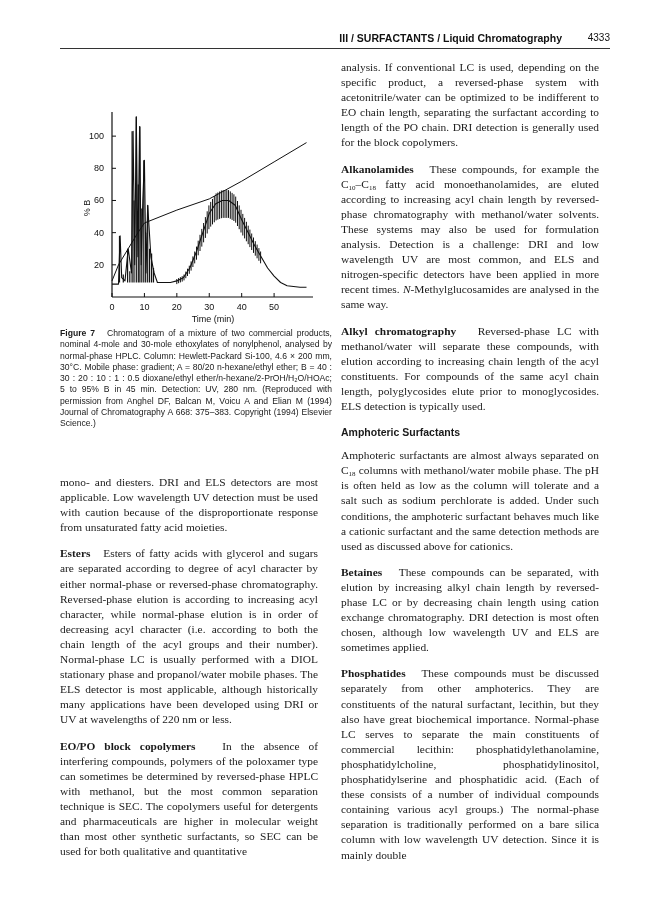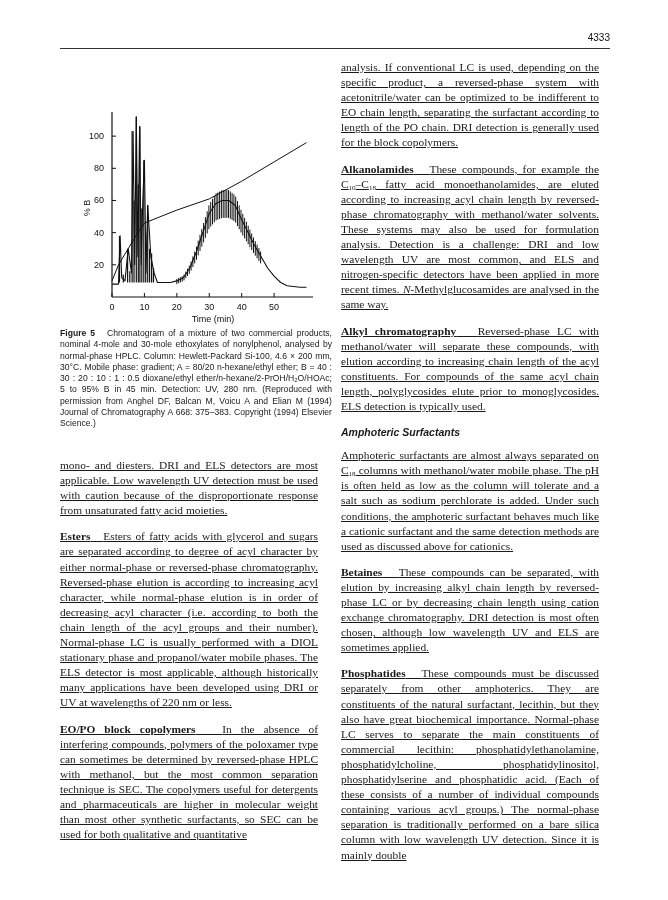--- a/index.html
+++ b/index.html
@@ -1,34 +1,35 @@
 <!DOCTYPE html>
 <html><head>
 <meta charset="utf-8">
 <style>
   html, body { margin:0; padding:0; background:#ffffff; }
   body { width:668px; height:900px; position:relative; overflow:hidden; color:#1a1a1a; }
   .header { position:absolute; left:60px; top:28px; width:550px; height:20px; border-bottom:1.5px solid #333; }
   .header-title { position:absolute; right:48px; top:4px; font-family:"Liberation Sans", sans-serif; font-weight:bold; font-size:10.5px; color:#111; }
   .header-page { position:absolute; right:0px; top:4px; font-family:"Liberation Sans", sans-serif; font-size:10px; color:#111; }
   .col { position:absolute; font-family:"Liberation Serif", serif; font-size:11.4px; line-height:15.1px; text-align:justify; color:#1a1a1a; }
-  .col p { margin:0 12px 11px 0; hyphens:auto;text-decoration:underline; }
+  .col p { margin:0 12px 11px 0; hyphens:auto; }
   .left { left:60px; width:270px; }
   .right { left:341px; width:270px; top:60px; }
   .runhead { font-weight:bold; }
   .caption { position:absolute; left:60px; top:328px; width:272px; font-family:"Liberation Sans", sans-serif; font-size:8.6px; line-height:11.3px; text-align:justify; color:#1a1a1a; }
   .caption .fig-label { font-weight:bold; }
-  .section-title { font-family:"Liberation Sans", sans-serif; font-weight:bold; font-size:10.5px; margin:4px 0 8px 0;font-style:italic; }
+  .section-title { font-family:"Liberation Sans", sans-serif; font-weight:bold; font-size:10.5px; margin:4px 0 8px 0; }
   sub { font-size:7px; vertical-align:-2px; line-height:0; }
   svg text { font-family:"Liberation Sans", sans-serif; font-size:9px; fill:#111; }
 </style>
 </head>
 <body>
 
 <div class="header">
+  <span class="header-title">III / SURFACTANTS / Liquid Chromatography</span>
   <span class="header-page">4333</span>
 </div>
 
 <svg id="chart" width="270" height="275" viewBox="0 0 270 275" style="position:absolute;left:60px;top:60px;">
   <g id="axes">
       <line x1="52" y1="52" x2="52" y2="237" stroke="#111" stroke-width="1.2"></line>
       <line x1="52" y1="237" x2="253" y2="237" stroke="#111" stroke-width="1.2"></line>
     </g>
   <g id="ticks">
       <line x1="52" y1="237" x2="52" y2="233" stroke="#111" stroke-width="1"></line>
@@ -58,25 +59,25 @@
       <polyline points="52.0,220.9 58.5,204.8 68.2,188.7 77.9,172.7 84.4,163.0 116.8,150.1 149.3,138.9 181.7,121.2 214.1,101.9 246.5,82.6" fill="none" stroke="#111" stroke-width="1" stroke-linejoin="round"></polyline>
       <polyline points="52.0,224.1 58.5,224.1 60.1,175.9 61.7,217.7 65.0,220.9 68.2,188.7 71.5,212.9 73.1,71.3 74.7,204.8 76.3,56.8 77.9,196.8 79.6,66.5 81.2,204.8 82.8,140.5 84.4,100.3 86.0,212.9 87.7,145.3 90.9,196.8 94.1,212.9 97.4,222.5 103.9,222.5 110.4,222.5 116.8,220.9 123.3,217.7 129.8,208.0 136.3,192.0 142.8,172.7 149.3,153.3 155.7,143.7 162.2,140.5 168.7,140.5 175.2,145.3 181.7,159.8 188.2,172.7 194.6,185.5 201.1,196.8 207.6,208.0 214.1,216.1 220.6,222.5 227.1,225.7 233.5,226.5 240.0,227.3 246.5,227.3" fill="none" stroke="#111" stroke-width="1.1" stroke-linejoin="round"></polyline>
       <path d="M116.8,224.1L116.8,219.0M118.6,223.2L118.6,218.1M120.4,222.4L120.4,217.2M122.2,221.6L122.2,216.2M124.0,220.4L124.0,214.5M125.8,218.2L125.8,211.6M127.5,216.0L127.5,208.7M129.3,213.8L129.3,205.7M131.1,210.6L131.1,201.4M132.9,207.0L132.9,196.4M134.7,203.4L134.7,191.5M136.5,199.7L136.5,186.6M138.2,195.3L138.2,180.7M140.0,191.0L140.0,174.8M141.8,186.6L141.8,168.9M143.6,182.3L143.6,163.0M145.4,177.9L145.4,157.1M147.2,173.5L147.2,151.3M148.9,169.2L148.9,145.4M150.7,166.6L150.7,141.9M152.5,164.4L152.5,139.0M154.3,162.3L154.3,136.0M156.1,160.4L156.1,133.4M157.8,159.6L157.8,132.5M159.6,158.9L159.6,131.5M161.4,158.2L161.4,130.5M163.2,157.9L163.2,130.1M165.0,157.9L165.0,130.1M166.8,157.9L166.8,130.1M168.5,157.9L168.5,130.1M170.3,158.8L170.3,131.4M172.1,159.9L172.1,132.9M173.9,161.0L173.9,134.3M175.7,162.7L175.7,136.6M177.5,166.0L177.5,141.0M179.2,169.2L179.2,145.4M181.0,172.5L181.0,149.8M182.8,175.5L182.8,153.9M184.6,178.4L184.6,157.9M186.4,181.3L186.4,161.8M188.2,184.2L188.2,165.7M189.9,187.1L189.9,169.6M191.7,190.0L191.7,173.5M193.5,192.9L193.5,177.5M195.3,195.7L195.3,181.2M197.1,198.3L197.1,184.6M198.9,200.8L198.9,188.1M200.6,203.3L200.6,191.5" stroke="#111" stroke-width="1" fill="none"></path>
       <path d="M59.5,222.5L59.5,175.9M63.3,222.5L63.3,214.5M67.6,222.5L67.6,188.7M69.8,222.5L69.8,211.3M72.1,222.5L72.1,71.3M74.0,222.5L74.0,140.5M76.3,222.5L76.3,56.8M78.3,222.5L78.3,124.4M79.9,222.5L79.9,66.5M81.8,222.5L81.8,148.5M83.8,222.5L83.8,100.3M85.7,222.5L85.7,172.7M87.7,222.5L87.7,145.3M89.6,222.5L89.6,188.7M91.6,222.5L91.6,193.6M93.5,222.5L93.5,208.0" stroke="#111" stroke-width="1.2" fill="none"></path>
     </g>
   <text x="153" y="262" text-anchor="middle">Time (min)</text>
   <text x="0" y="0" text-anchor="middle" transform="translate(30,148) rotate(-90)">% B</text>
 </svg>
 
 <div class="caption">
-  <span class="fig-label">Figure 5</span>&nbsp;&nbsp;
+  <span class="fig-label">Figure 7</span>&nbsp;&nbsp;
   <span>Chromatogram of a mixture of two commercial products, nominal 4-mole and 30-mole ethoxylates of nonylphenol, analysed by normal-phase HPLC. Column: Hewlett-Packard Si-100, 4.6 × 200 mm, 30°C. Mobile phase: gradient; A = 80/20 n-hexane/ethyl ether; B = 40 : 30 : 20 : 10 : 1 : 0.5 dioxane/ethyl ether/n-hexane/2-PrOH/H₂O/HOAc; 5 to 95% B in 45 min. Detection: UV, 280 nm. (Reproduced with permission from Anghel DF, Balcan M, Voicu A and Elian M (1994) Journal of Chromatography A 668: 375–383. Copyright (1994) Elsevier Science.)</span>
 </div>
 
-<div class="col left" style="top:458px;">
+<div class="col left" style="top:475px;">
   <p><span>mono- and diesters. DRI and ELS detectors are most applicable. Low wavelength UV detection must be used with caution because of the disproportionate response from unsaturated fatty acid moieties.</span></p>
   <p><span class="runhead">Esters</span>&nbsp;&nbsp; <span>Esters of fatty acids with glycerol and sugars are separated according to degree of acyl character by either normal-phase or reversed-phase chromatography. Reversed-phase elution is according to increasing acyl character, while normal-phase elution is in order of decreasing acyl character (i.e. according to both the chain length of the acyl groups and their number). Normal-phase LC is usually performed with a DIOL stationary phase and propanol/water mobile phases. The ELS detector is most applicable, although historically many applications have been developed using DRI or UV at wavelengths of 220 nm or less.</span></p>
   <p><span class="runhead">EO/PO block copolymers</span>&nbsp;&nbsp; <span>In the absence of interfering compounds, polymers of the poloxamer type can sometimes be determined by reversed-phase HPLC with methanol, but the most common separation technique is SEC. The copolymers useful for detergents and pharmaceuticals are higher in molecular weight than most other synthetic surfactants, so SEC can be used for both qualitative and quantitative</span></p>
 </div>
 
 <div class="col right">
   <p><span>analysis. If conventional LC is used, depending on the specific product, a reversed-phase system with acetonitrile/water can be optimized to be indifferent to EO chain length, separating the surfactant according to length of the PO chain. DRI detection is generally used for the block copolymers.</span></p>
   <p><span class="runhead">Alkanolamides</span>&nbsp;&nbsp; <span>These compounds, for example the C</span><sub>10</sub><span>–C</span><sub>18</sub><span> fatty acid monoethanolamides, are eluted according to increasing acyl chain length by reversed-phase chromatography with methanol/water solvents. These systems may also be used for formulation analysis. Detection is a challenge: DRI and low wavelength UV are most common, and ELS and nitrogen-specific detectors have been applied in more recent times. </span><i>N</i><span>-Methylglucosamides are analysed in the same way.</span></p>
   <p><span class="runhead">Alkyl chromatography</span>&nbsp;&nbsp; <span>Reversed-phase LC with methanol/water will separate these compounds, with elution according to increasing chain length of the acyl constituents. For compounds of the same acyl chain length, polyglycosides elute prior to monoglycosides. ELS detection is typically used.</span></p>
   <div class="section-title">Amphoteric Surfactants</div>

